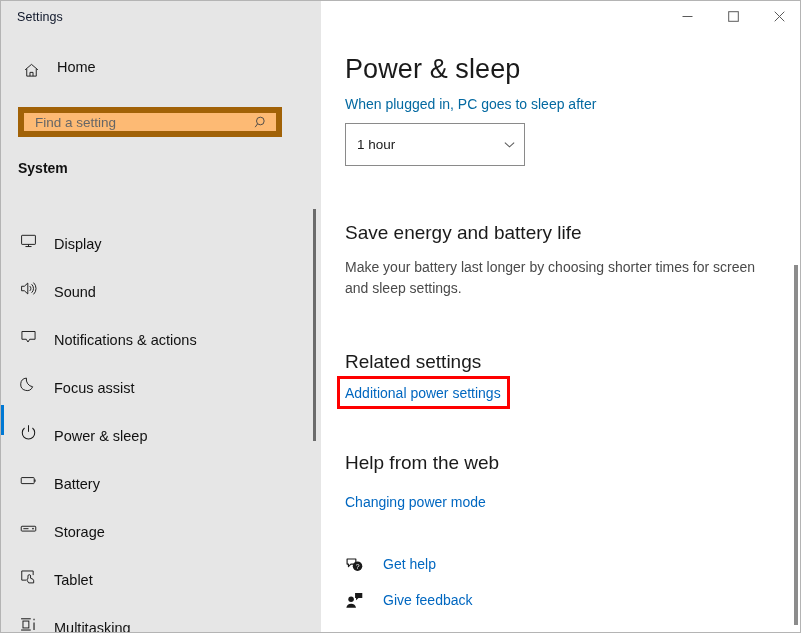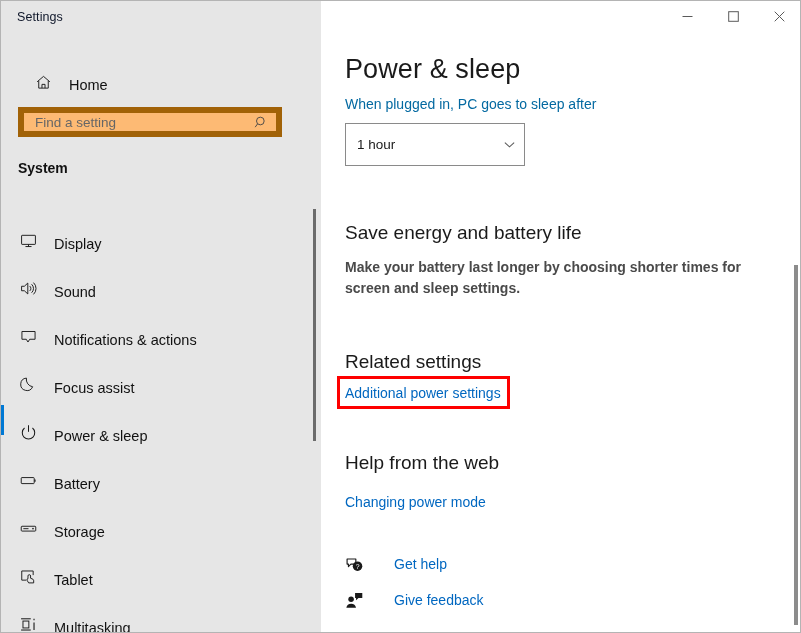--- a/index.html
+++ b/index.html
@@ -38,26 +38,26 @@
     position: absolute;
     left: 16px;
     top: 9px;
     font-size: 12.5px;
     color: #0f172a;
     letter-spacing: 0.1px;
   }
 
   .home-row {
     position: absolute;
-    left: 16px;
+    left: 4px;
     top: 58px;
     width: 320px;
     height: 34px;
     display: flex;
-    align-items: flex-end;
+    align-items: flex-start;
     cursor: default;
   }
   .home-icon {
     width: 22px;
     height: 22px;
     margin-left: 15px;
     display: flex;
     align-items: center;
     justify-content: center;
   }
@@ -244,21 +244,20 @@
     font-weight: 400;
     color: #1a1a1a;
   }
   .section-body {
     position: absolute;
     left: 24px;
     font-size: 14px;
     line-height: 21px;
     color: #4a4a4a;
     width: 420px;
-    font-weight: bold;
   }
 
   .head-save   { top: 221px; }
   .body-save   { top: 256px; }
   .head-related{ top: 350px; }
   .head-help   { top: 451px; }
 
   .link {
     position: absolute;
     left: 24px;
@@ -292,21 +291,21 @@
   .footer-feedback { top: 588px; }
   .footer-icon {
     width: 22px;
     height: 22px;
     display: flex;
     align-items: center;
     justify-content: center;
     flex: none;
   }
   .footer-text {
-    margin-left: 29px;
+    margin-left: 18px;
     font-size: 14px;
     color: #0067c0;
   }
 
   .content-scroll-track {
     position: absolute;
     right: 1px;
     top: 32px;
     width: 12px;
     height: 600px;

